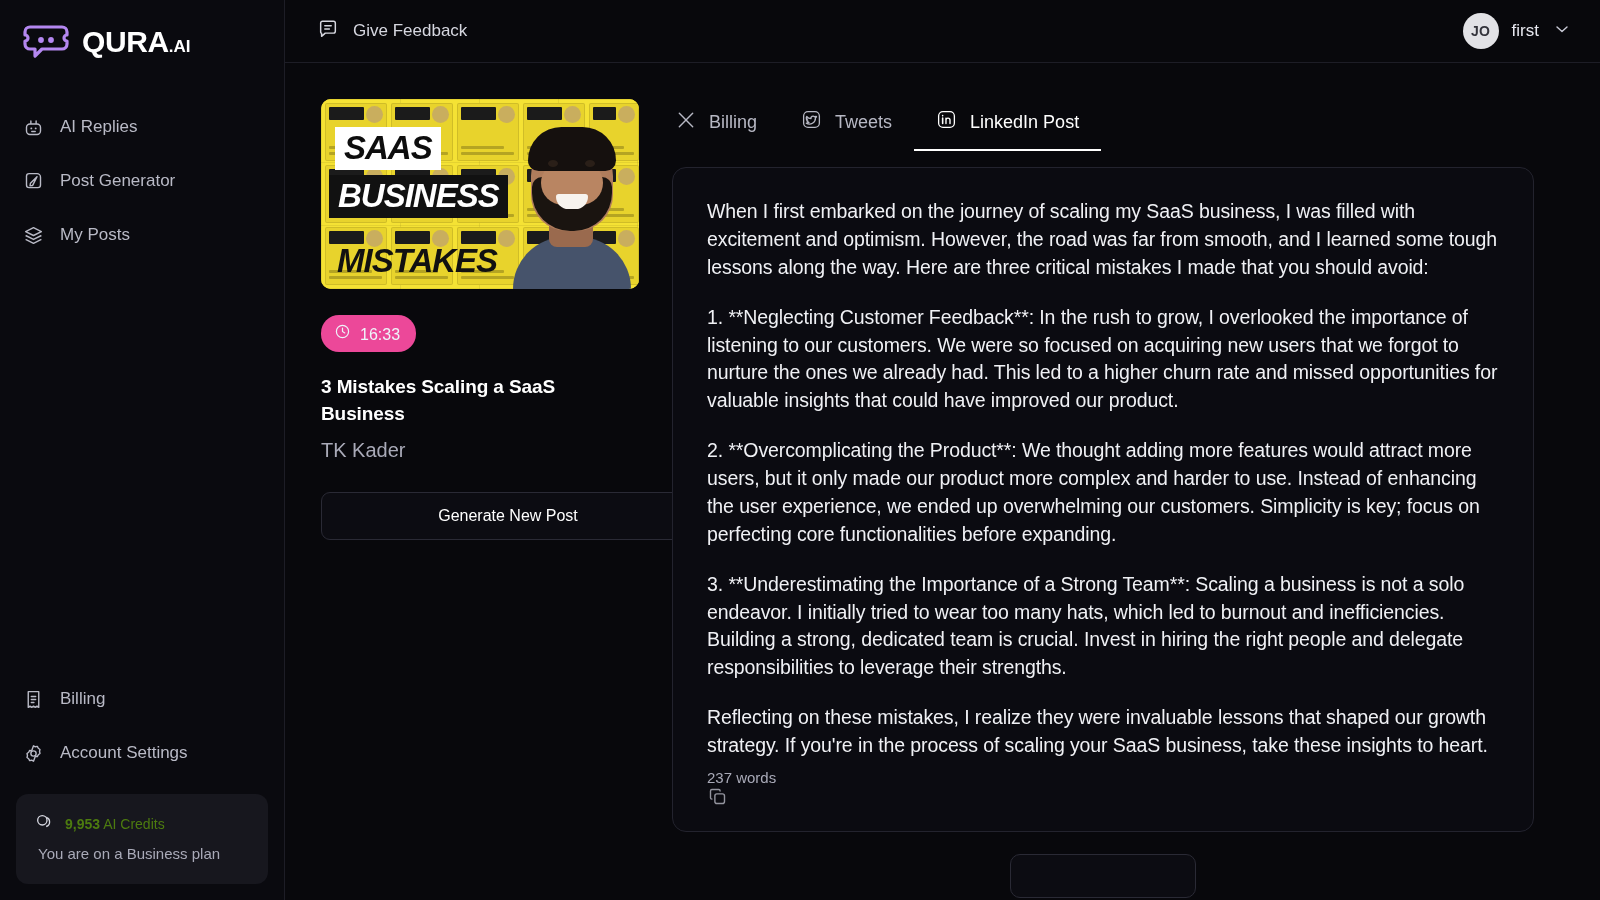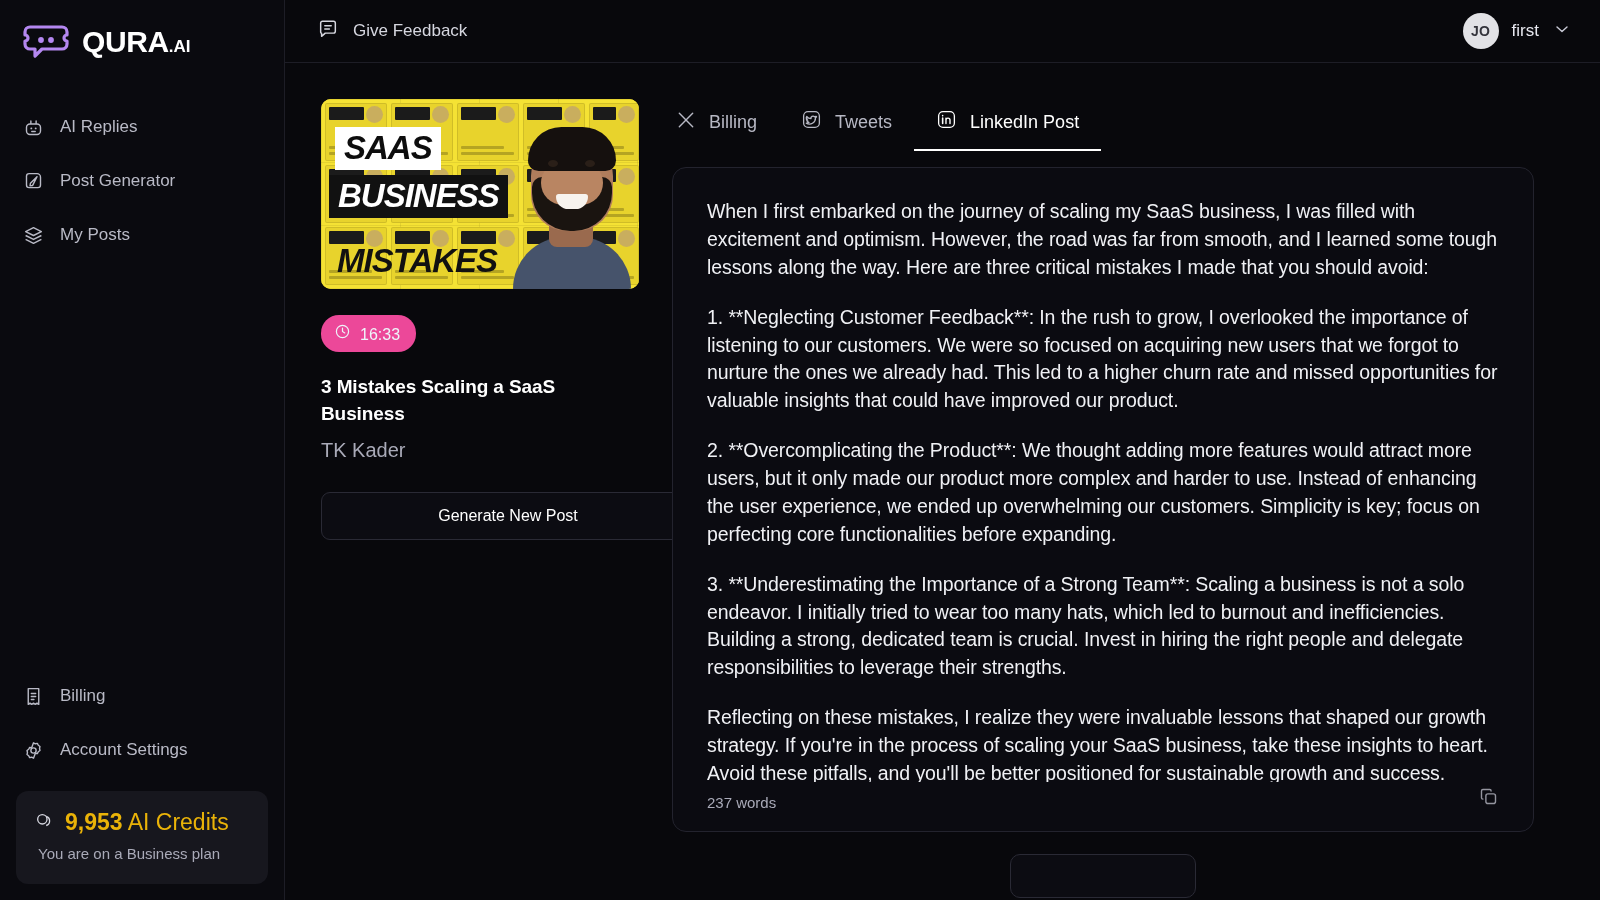--- a/index.html
+++ b/index.html
@@ -40,21 +40,21 @@
   .nav-item .ico svg { display:block; }
 
   .nav-bottom { position: absolute; left: 0; right: 0; bottom: 0; padding-bottom: 16px; }
   .credits-card {
     margin: 14px 16px 0 16px;
     background: #17171e;
     border-radius: 12px;
     padding: 18px 18px 22px 18px;
   }
   .credits-top { display: flex; align-items: center; gap: 11px; }
-  .credits-amount { font-size: 23px; color: #eab308; }
+  .credits-amount { font-size: 14px; color: #4d7c0f; }
   .credits-amount b { font-weight: 700; }
   .credits-sub { margin-top: 9px; color: #a9aab8; font-size: 15px; padding-left: 4px;}
 
   
   .main { flex: 1 1 auto; display: flex; flex-direction: column; height: 900px; background:#08080c; }
   .topbar {
     height: 63px; flex: 0 0 63px;
     border-bottom: 1px solid #1d1d26;
     display: flex; align-items: center; justify-content: space-between;
     padding: 0 28px 0 32px;
@@ -147,21 +147,21 @@
     padding: 30px 34px 20px 34px;
     flex: 0 0 auto;
     height: 665px;
     display: flex; flex-direction: column;
   }
   .post-body { flex: 1 1 auto; overflow: hidden; }
   .post-body p {
     color: #f0f1f5; font-size: 19.5px; line-height: 1.43;
     margin-bottom: 22px; letter-spacing: -.1px;
   }
-  .post-foot { display: flex; align-items: flex-end; justify-content: space-between; padding-top: 4px; }
+  .post-foot { display: flex; align-items: flex-start; justify-content: space-between; padding-top: 4px; flex-direction: column; }
   .wordcount { color: #a9aab8; font-size: 15px; }
   .copy-btn { cursor: pointer; opacity: .75; }
   .ghost-btn {
     margin: 22px auto 0 auto; width: 186px; height: 44px;
     border: 1px solid #2a2a35; border-radius: 10px; background: #0c0c12;
   }
 </style>
 </head>
 <body>
 

